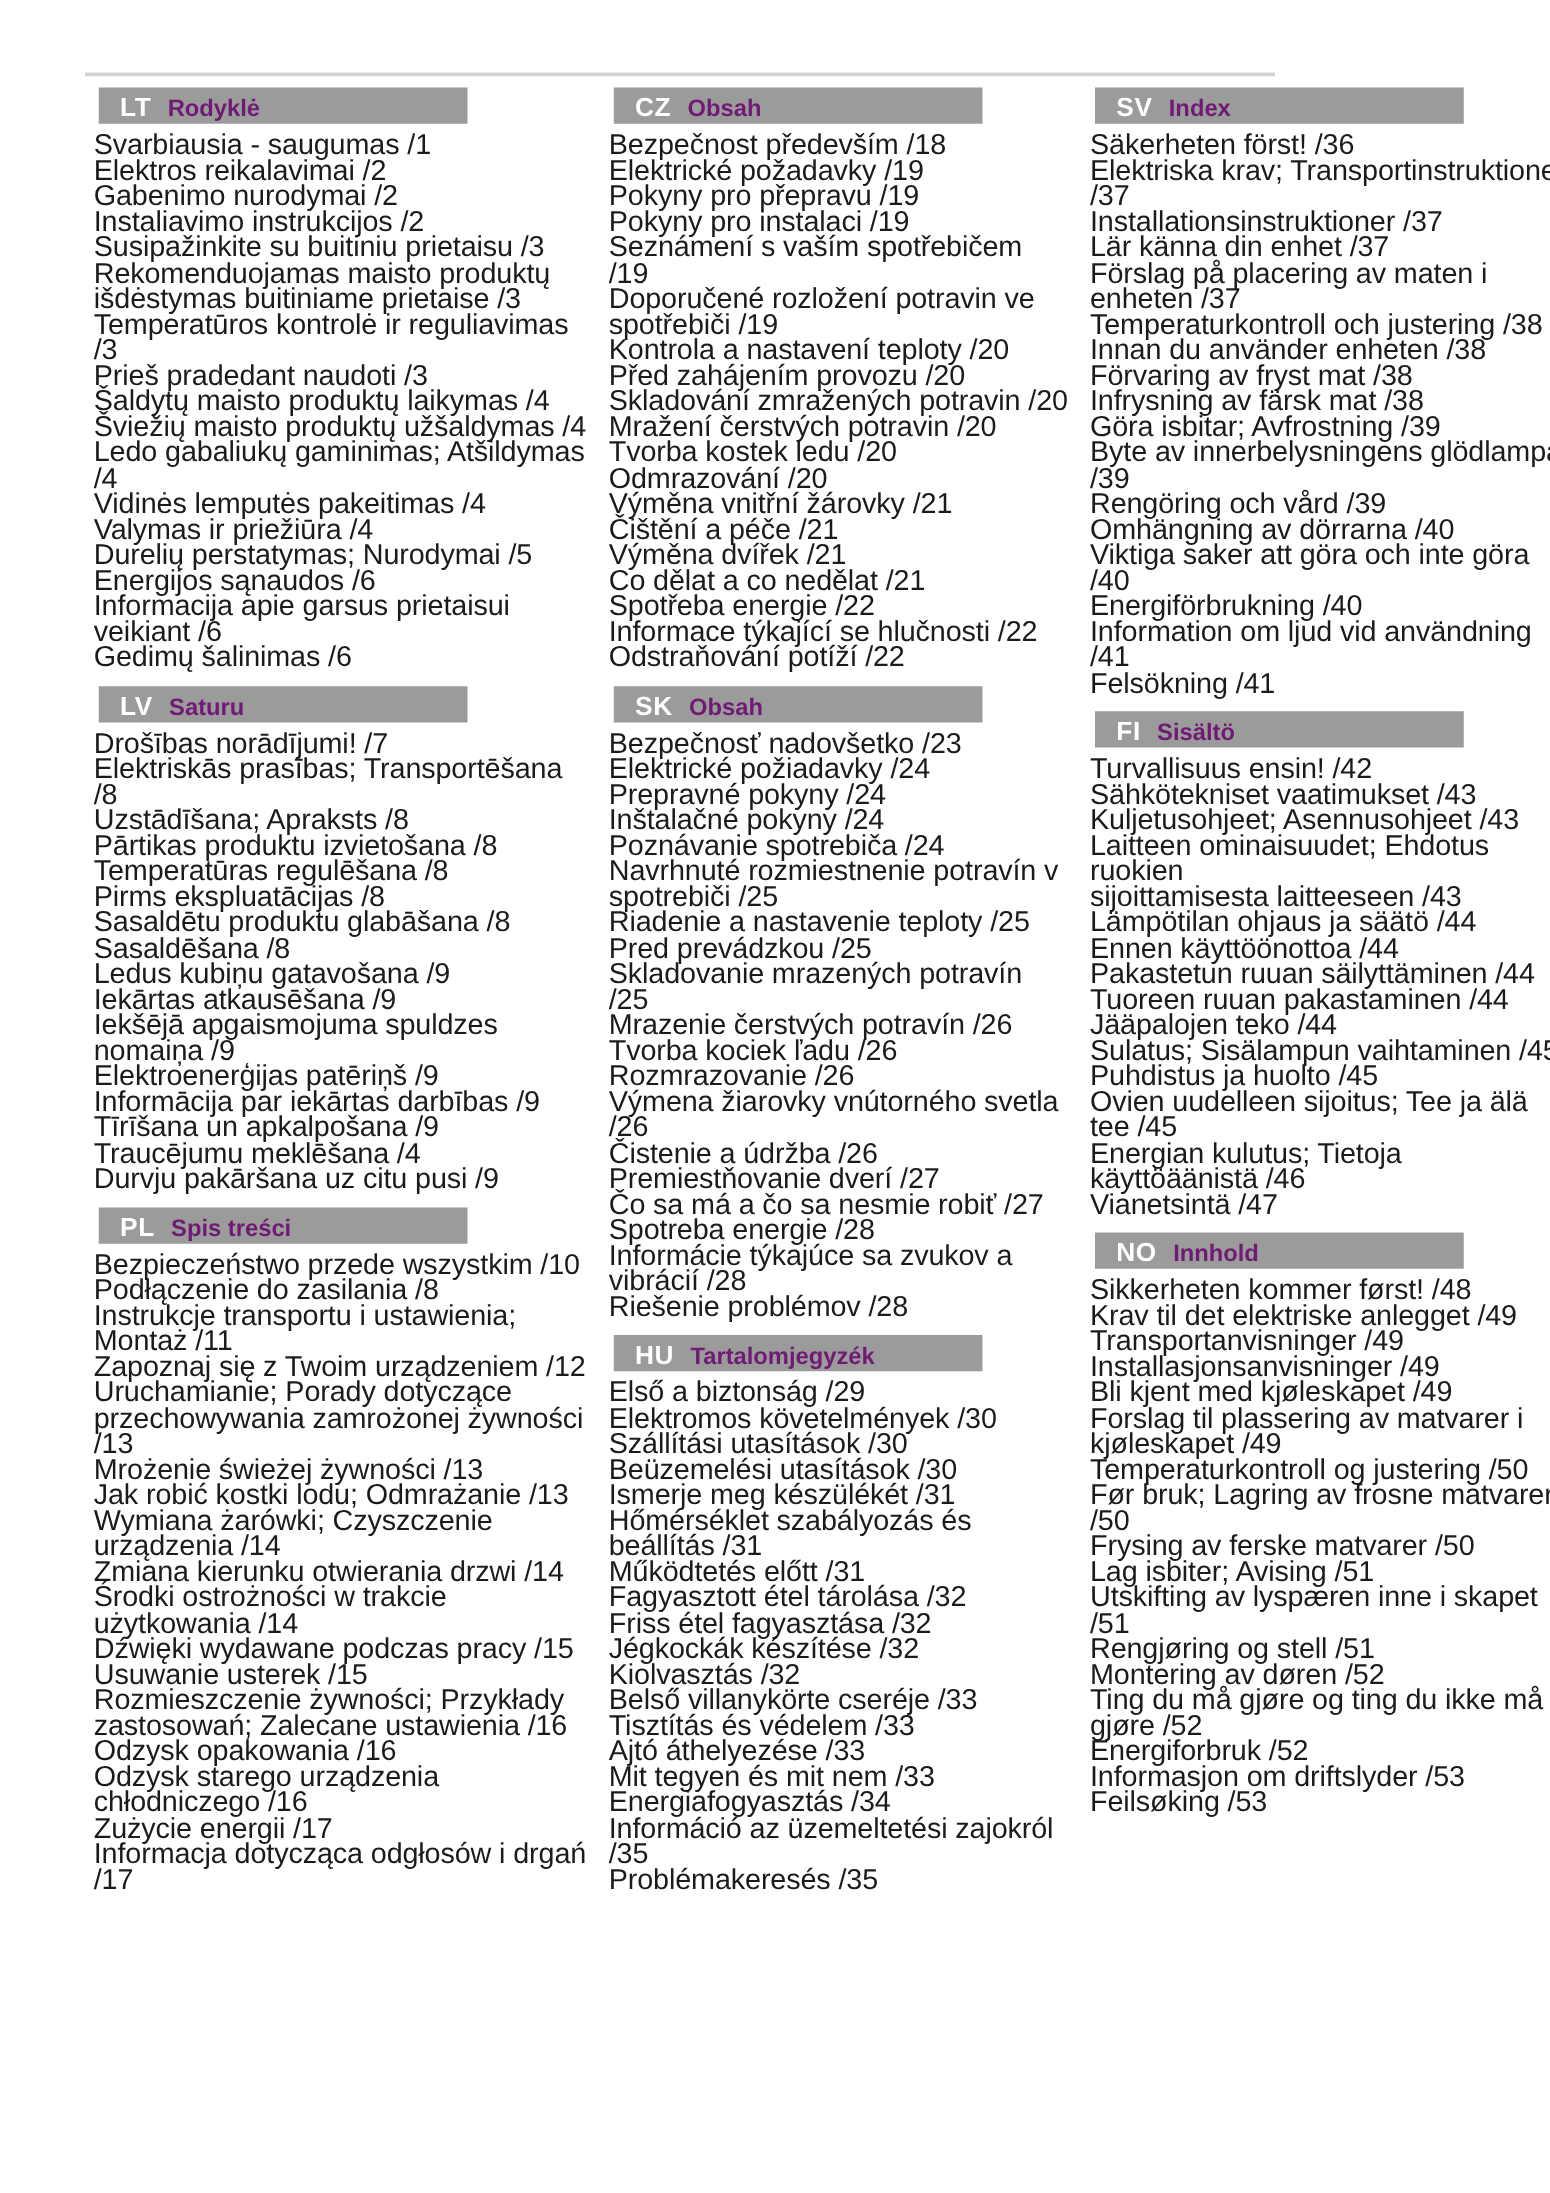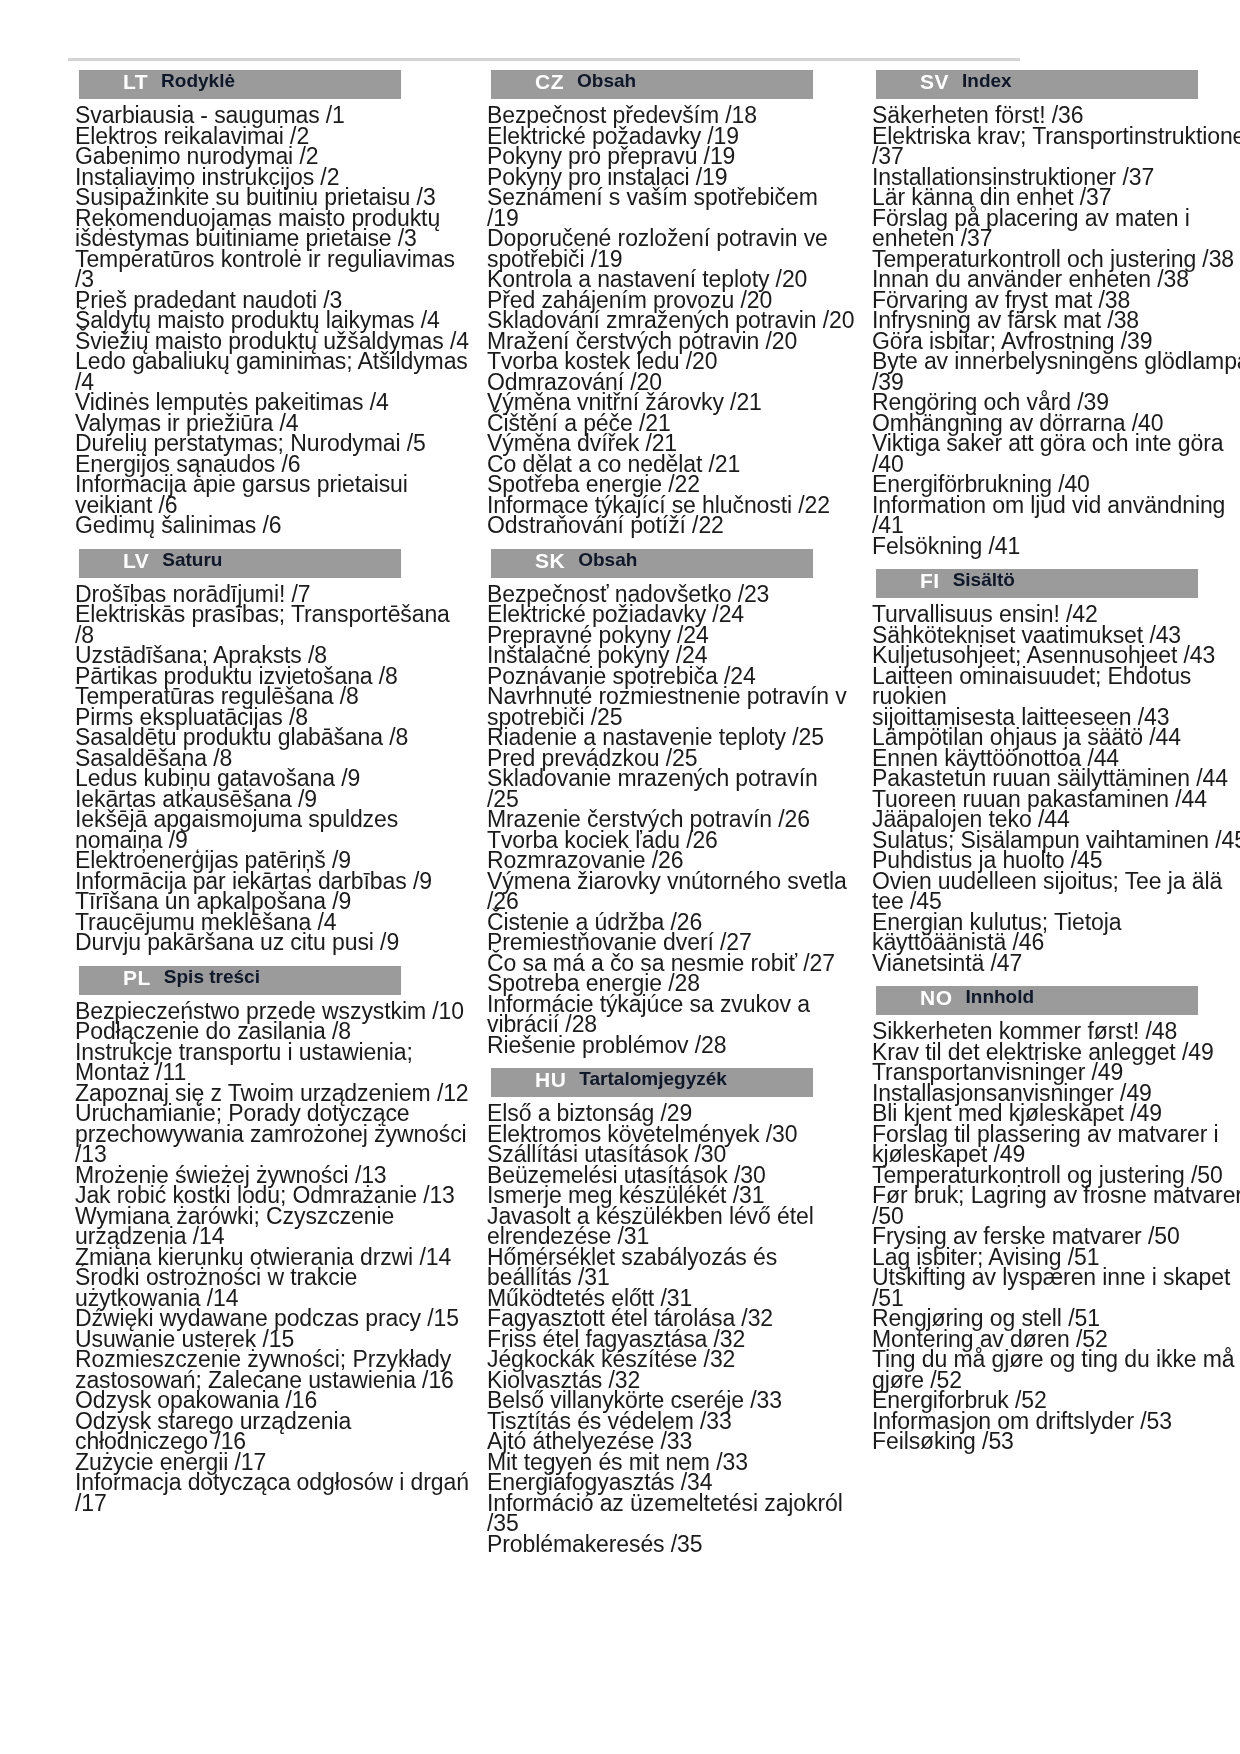--- a/index.html
+++ b/index.html
@@ -24,34 +24,33 @@
   .col-1 { left: 75px;  width: 398px; }
   .col-2 { left: 487px; width: 368px; }
   .col-3 { left: 872px; width: 382px; }
 
   .toc-section { margin: 0; }
   .bar {
     background: #9b9b9b;
     width: 295px;
     height: 29px;
     display: flex;
-    align-items: flex-start;
+    align-items: flex-end;
     margin: 13px 0 6px 4px;
-    padding-left: 27px;
   }
   .toc-section:first-child .bar { margin-top: 2px; }
   .code {
     color: #ffffff;
     font-weight: 700;
     font-size: 21px;
     margin-left: 17px;
     letter-spacing: 0.5px;
   }
   .title {
-    color: #0f172a;
+    color: #701a75;
     font-weight: 700;
     font-size: 19px;
     margin-left: 13px;
   }
   .items {
     list-style: none;
     margin: 0;
     padding: 0;
     font-size: 23px;
     line-height: 20.5px;
@@ -107,22 +106,21 @@
           <span class="title">Obsah</span>
         </div>
         <ul class="items"><li class="item">Bezpečnosť nadovšetko /23</li><li class="item">Elektrické požiadavky /24</li><li class="item">Prepravné pokyny /24</li><li class="item">Inštalačné pokyny /24</li><li class="item">Poznávanie spotrebiča /24</li><li class="item">Navrhnuté rozmiestnenie potravín v
 spotrebiči /25</li><li class="item">Riadenie a nastavenie teploty /25</li><li class="item">Pred prevádzkou /25</li><li class="item">Skladovanie mrazených potravín /25</li><li class="item">Mrazenie čerstvých potravín /26</li><li class="item">Tvorba kociek ľadu /26</li><li class="item">Rozmrazovanie /26</li><li class="item">Výmena žiarovky vnútorného svetla /26</li><li class="item">Čistenie a údržba /26</li><li class="item">Premiestňovanie dverí /27</li><li class="item">Čo sa má a čo sa nesmie robiť /27</li><li class="item">Spotreba energie /28</li><li class="item">Informácie týkajúce sa zvukov a vibrácií /28</li><li class="item">Riešenie problémov /28</li></ul>
       </section>
       <section class="toc-section">
         <div class="bar">
           <span class="code">HU</span>
           <span class="title">Tartalomjegyzék</span>
         </div>
-        <ul class="items"><li class="item">Első a biztonság /29</li><li class="item">Elektromos követelmények /30</li><li class="item">Szállítási utasítások /30</li><li class="item">Beüzemelési utasítások /30</li><li class="item">Ismerje meg készülékét /31</li><li class="item">Javasolt a készülékben lévő étel
-elrendezése /31</li><li class="item">Hőmérséklet szabályozás és
+        <ul class="items"><li class="item">Első a biztonság /29</li><li class="item">Elektromos követelmények /30</li><li class="item">Szállítási utasítások /30</li><li class="item">Beüzemelési utasítások /30</li><li class="item">Ismerje meg készülékét /31</li><li class="item">Hőmérséklet szabályozás és
 beállítás /31</li><li class="item">Működtetés előtt /31</li><li class="item">Fagyasztott étel tárolása /32</li><li class="item">Friss étel fagyasztása /32</li><li class="item">Jégkockák készítése /32</li><li class="item">Kiolvasztás /32</li><li class="item">Belső villanykörte cseréje /33</li><li class="item">Tisztítás és védelem /33</li><li class="item">Ajtó áthelyezése /33</li><li class="item">Mit tegyen és mit nem /33</li><li class="item">Energiafogyasztás /34</li><li class="item">Információ az üzemeltetési zajokról /35</li><li class="item">Problémakeresés /35</li></ul>
       </section>
     </div>
   <div class="col col-3">
       <section class="toc-section">
         <div class="bar">
           <span class="code">SV</span>
           <span class="title">Index</span>
         </div>
         <ul class="items"><li class="item">Säkerheten först! /36</li><li class="item">Elektriska krav; Transportinstruktioner /37</li><li class="item">Installationsinstruktioner /37</li><li class="item">Lär känna din enhet /37</li><li class="item">Förslag på placering av maten i enheten /37</li><li class="item">Temperaturkontroll och justering /38</li><li class="item">Innan du använder enheten /38</li><li class="item">Förvaring av fryst mat /38</li><li class="item">Infrysning av färsk mat /38</li><li class="item">Göra isbitar; Avfrostning /39</li><li class="item">Byte av innerbelysningens glödlampa /39</li><li class="item">Rengöring och vård /39</li><li class="item">Omhängning av dörrarna /40</li><li class="item">Viktiga saker att göra och inte göra /40</li><li class="item">Energiförbrukning /40</li><li class="item">Information om ljud vid användning /41</li><li class="item">Felsökning /41</li></ul>

